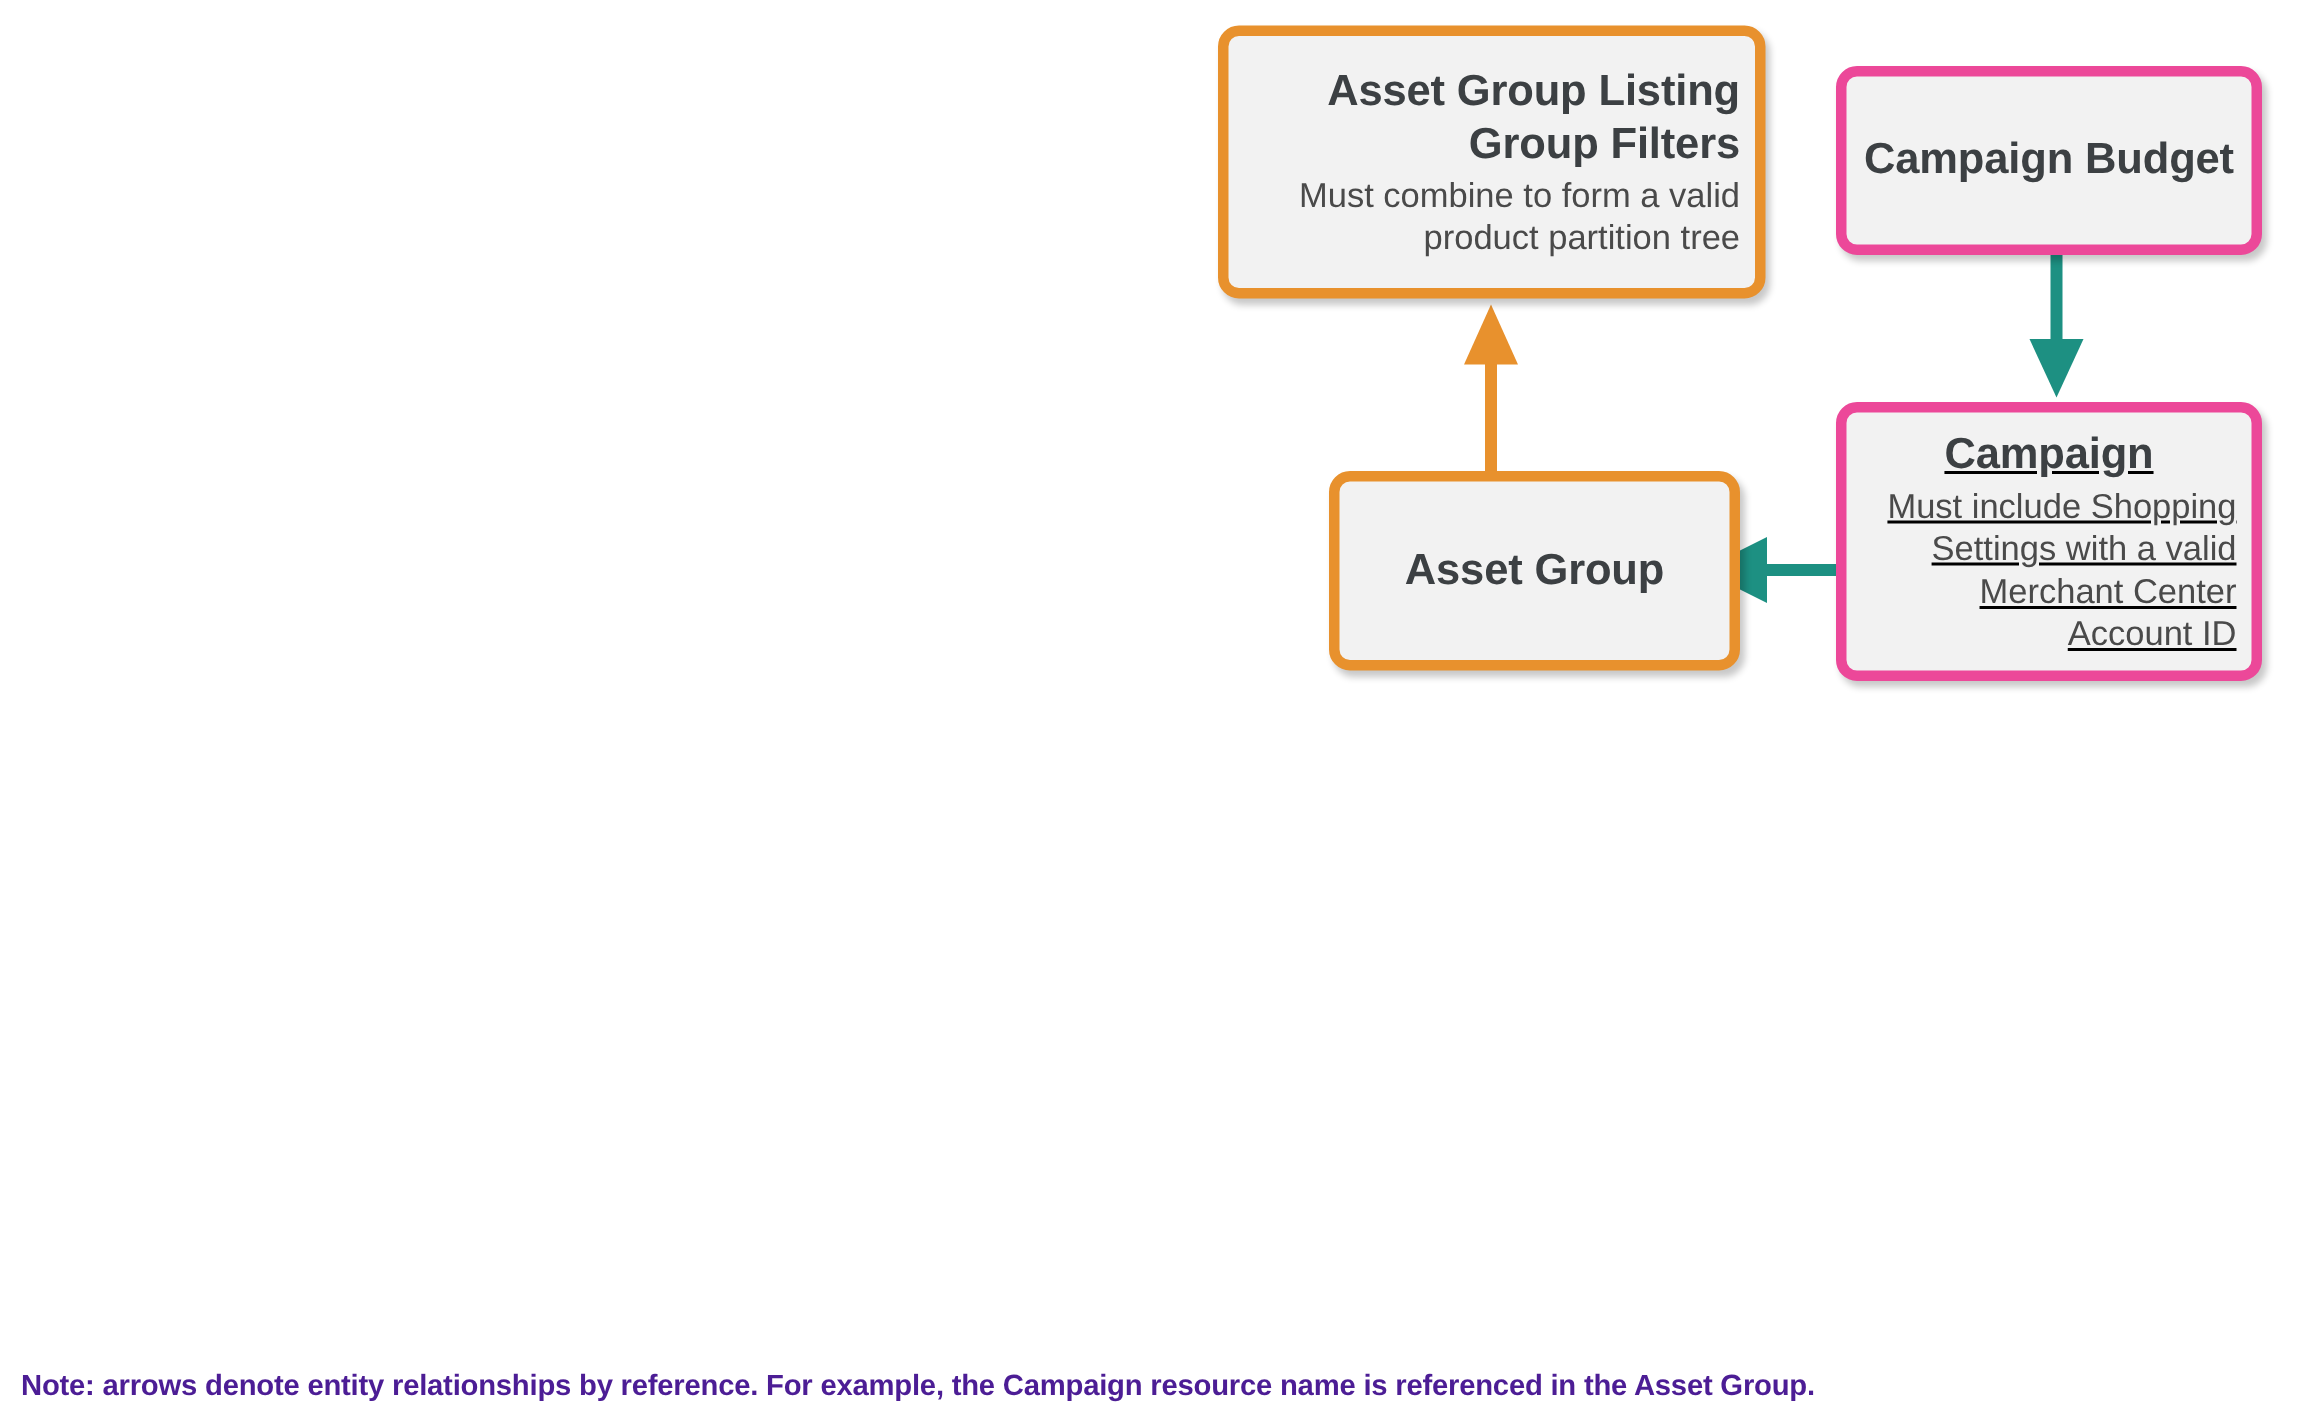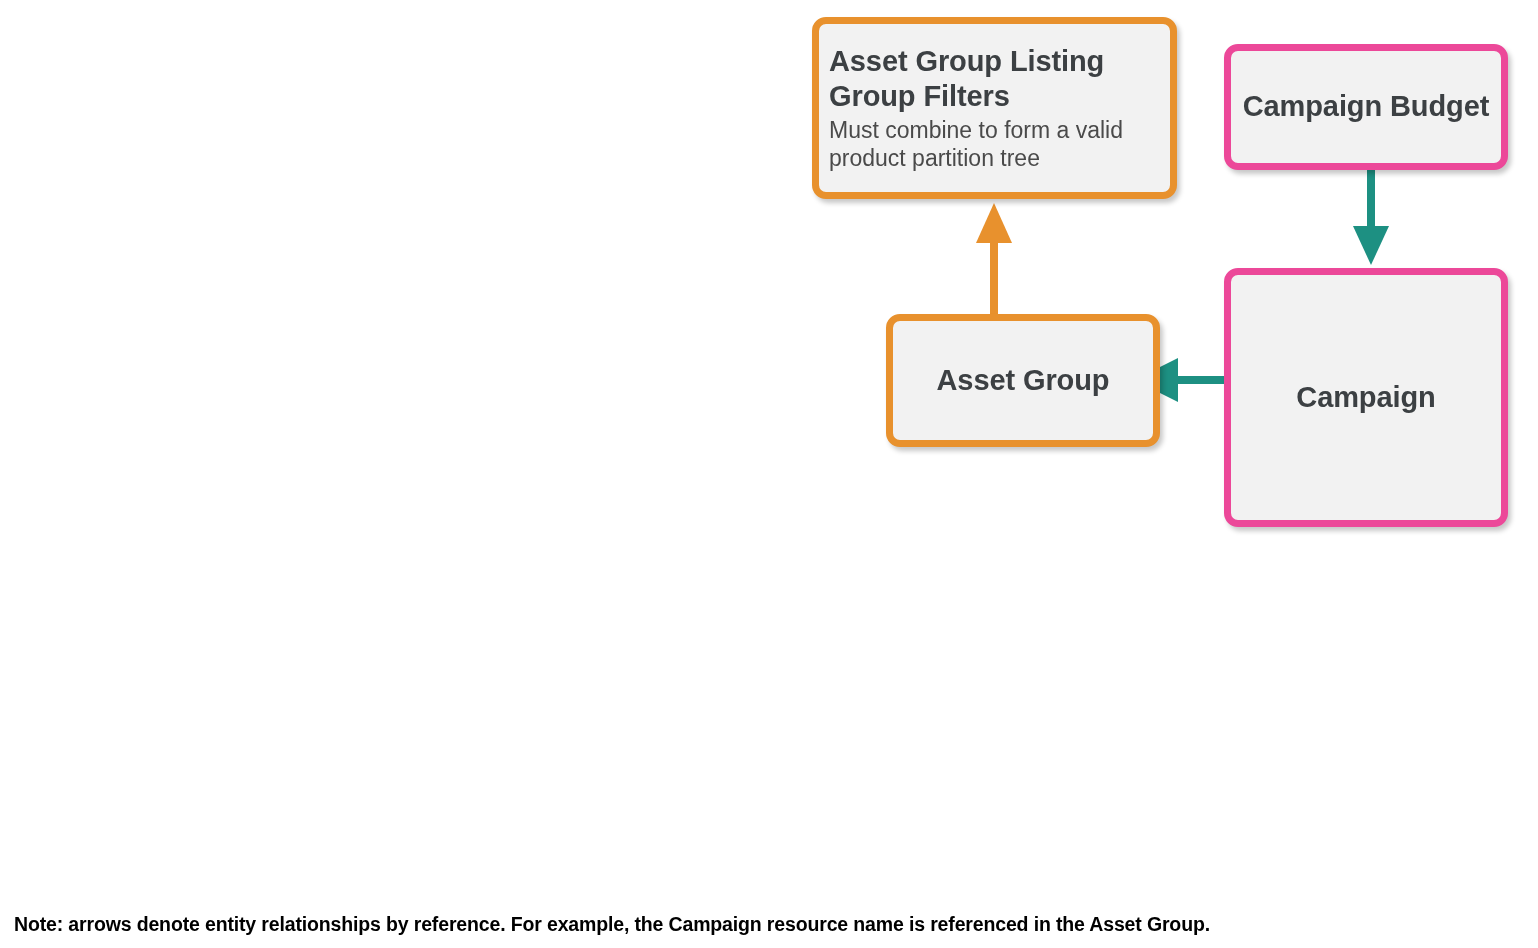--- a/index.html
+++ b/index.html
@@ -23,21 +23,21 @@
   
   .node {
     position: absolute;
     box-sizing: border-box;
     background: #f2f2f2;
     border-radius: 14px;
     display: flex;
     flex-direction: column;
     align-items: center;
     justify-content: center;
-    text-align: left;
+    text-align: right;
     box-shadow: 3px 4px 5px rgba(0,0,0,0.22);
     padding: 4px 10px;
   }
   .node.orange { border: 7px solid #e8912d; }
   .node.teal   { border: 7px solid #ec4899; }
 
   .node .title {
     font-weight: bold;
     font-size: 29px;
     line-height: 1.21;
@@ -49,39 +49,39 @@
     font-size: 23px;
     line-height: 1.22;
     color: #4a4a4a;
     margin-top: 2px;
   }
 
   
   #node-aglgf   { left: 812px;  top: 17px;  width: 365px; height: 182px; }
   #node-budget  { left: 1224px; top: 44px;  width: 284px; height: 126px; }
   #node-ag      { left: 857px;  top: 314px; width: 274px; height: 133px; margin-left: 29px; }
-  #node-campaign{ left: 1224px; top: 268px; width: 284px; height: 259px; }
+  #node-campaign{ left: 1224px; top: 268px; width: 284px; height: 186px; text-decoration: underline; }
 
   
   #edges {
     position: absolute;
     left: 0; top: 0;
     width: 1538px;
     height: 948px;
     pointer-events: none;
   }
 
   
   #footnote {
     position: absolute;
     left: 14px;
     top: 913px;
     font-size: 19.5px;
     font-weight: bold;
-    color: #000000;
+    color: #4c1d95;
     letter-spacing: -0.15px;
     white-space: nowrap;
   }
 </style>
 </head>
 <body>
 
 <div id="canvas">
 
   <svg id="edges" viewBox="0 0 1538 948" width="1538" height="948" xmlns="http://www.w3.org/2000/svg">
@@ -110,17 +110,18 @@
   <div class="node teal" id="node-budget">
     <div class="title">Campaign Budget</div>
   </div>
 
   <div class="node orange" id="node-ag">
     <div class="title">Asset Group</div>
   </div>
 
   <div class="node teal" id="node-campaign">
     <div class="title">Campaign</div>
+    <div class="subtitle">Must include Shopping Settings with a valid Merchant Center Account ID</div>
   </div>
 
   <div id="footnote">Note: arrows denote entity relationships by reference. For example, the Campaign resource name is referenced in the Asset Group.</div>
 
 </div>
 
 </body></html>

